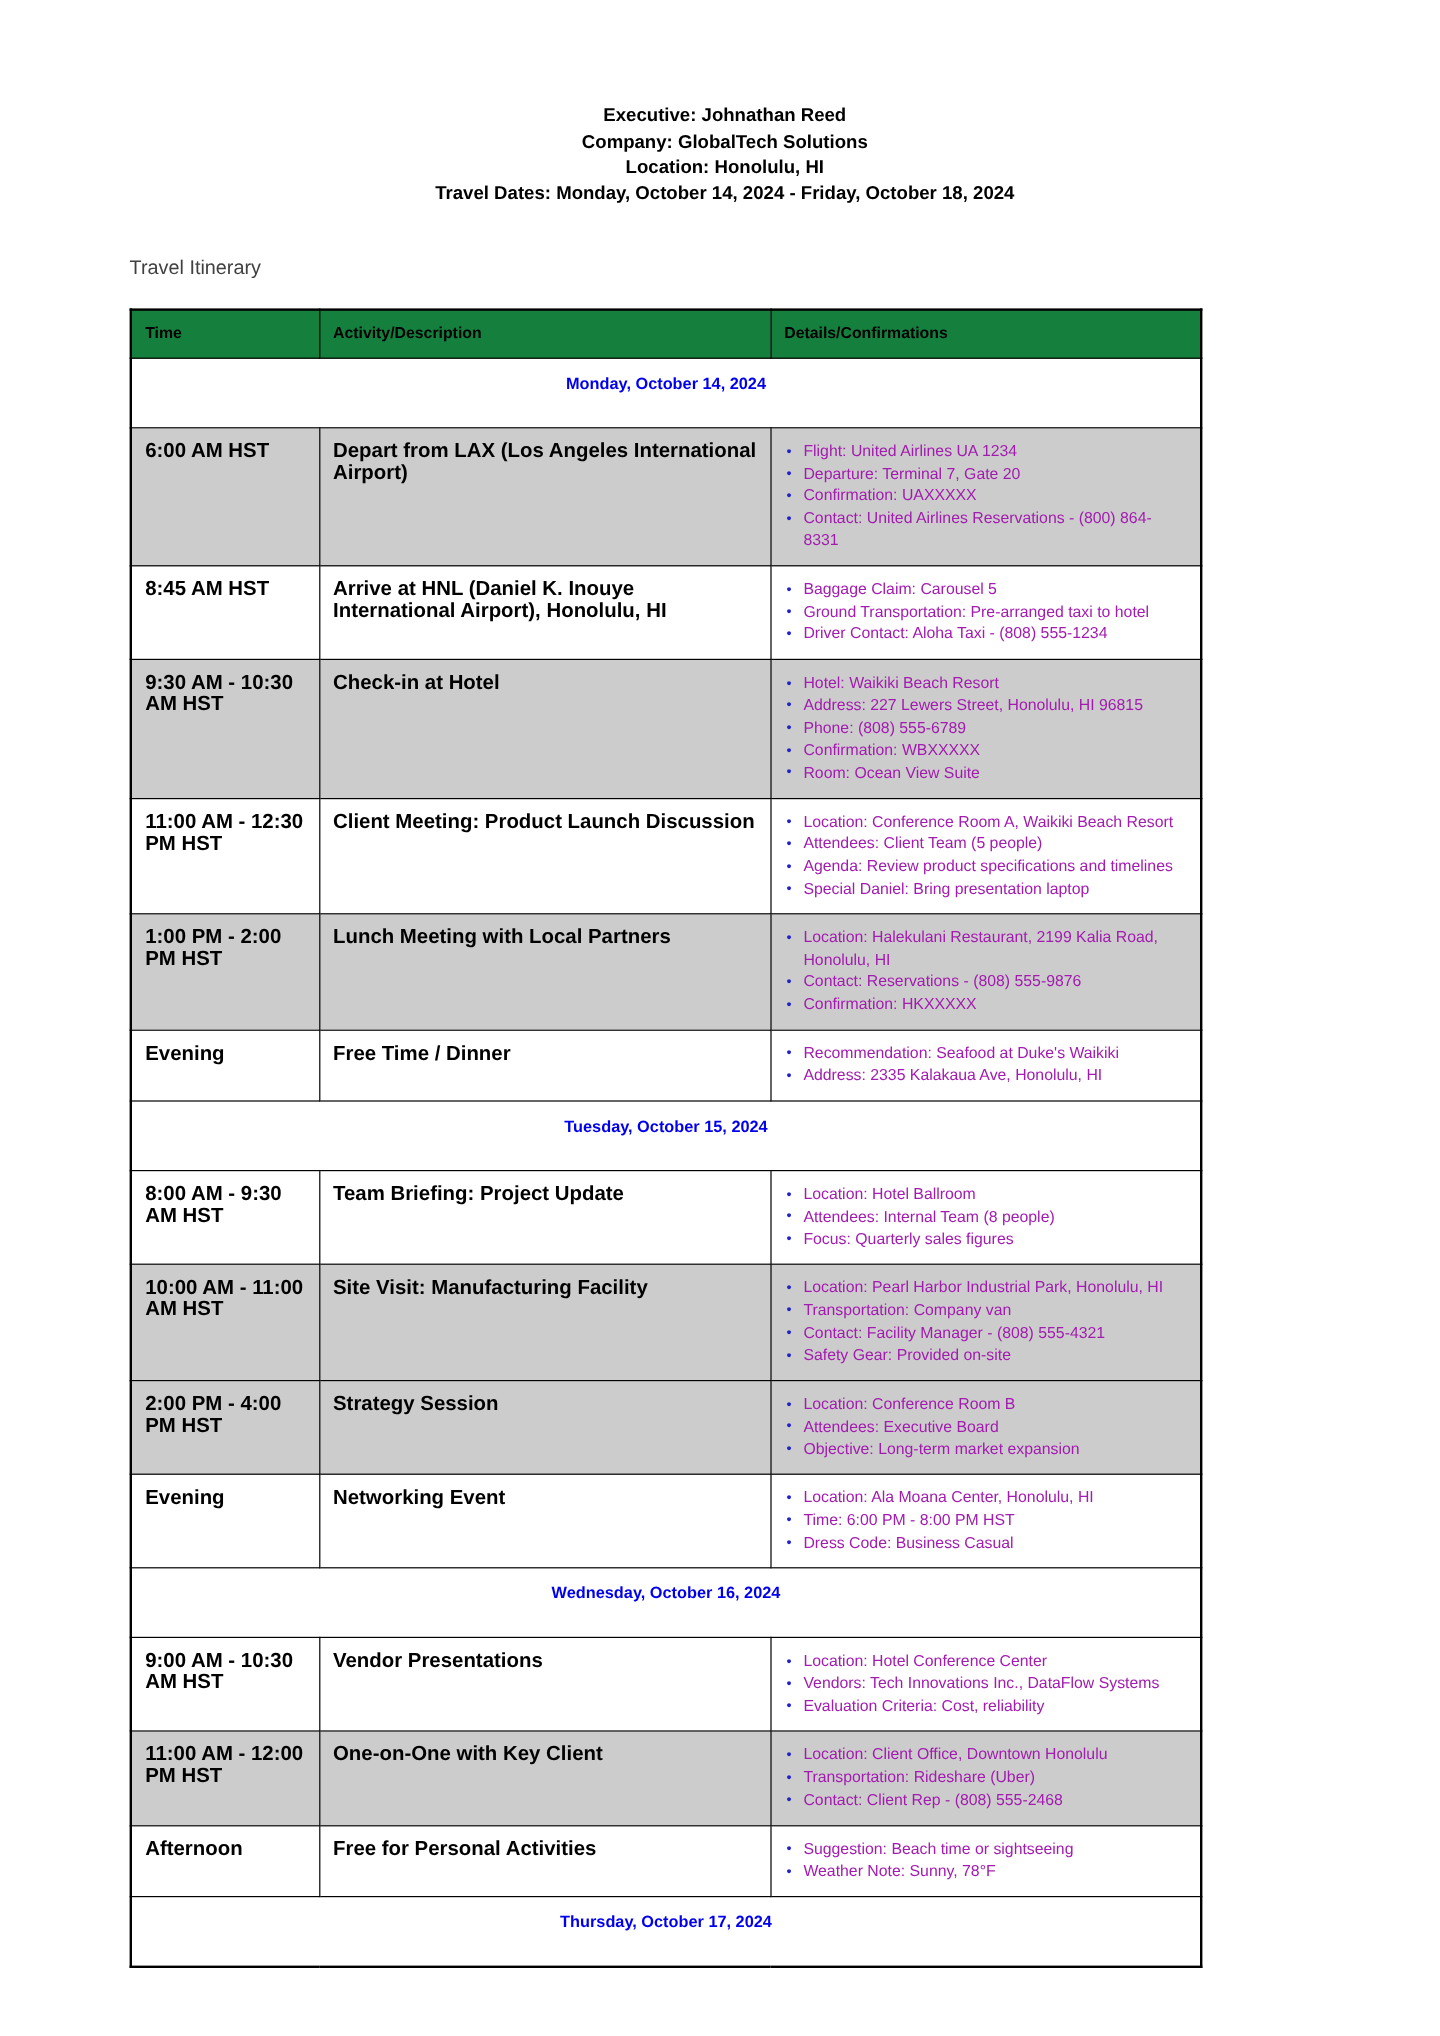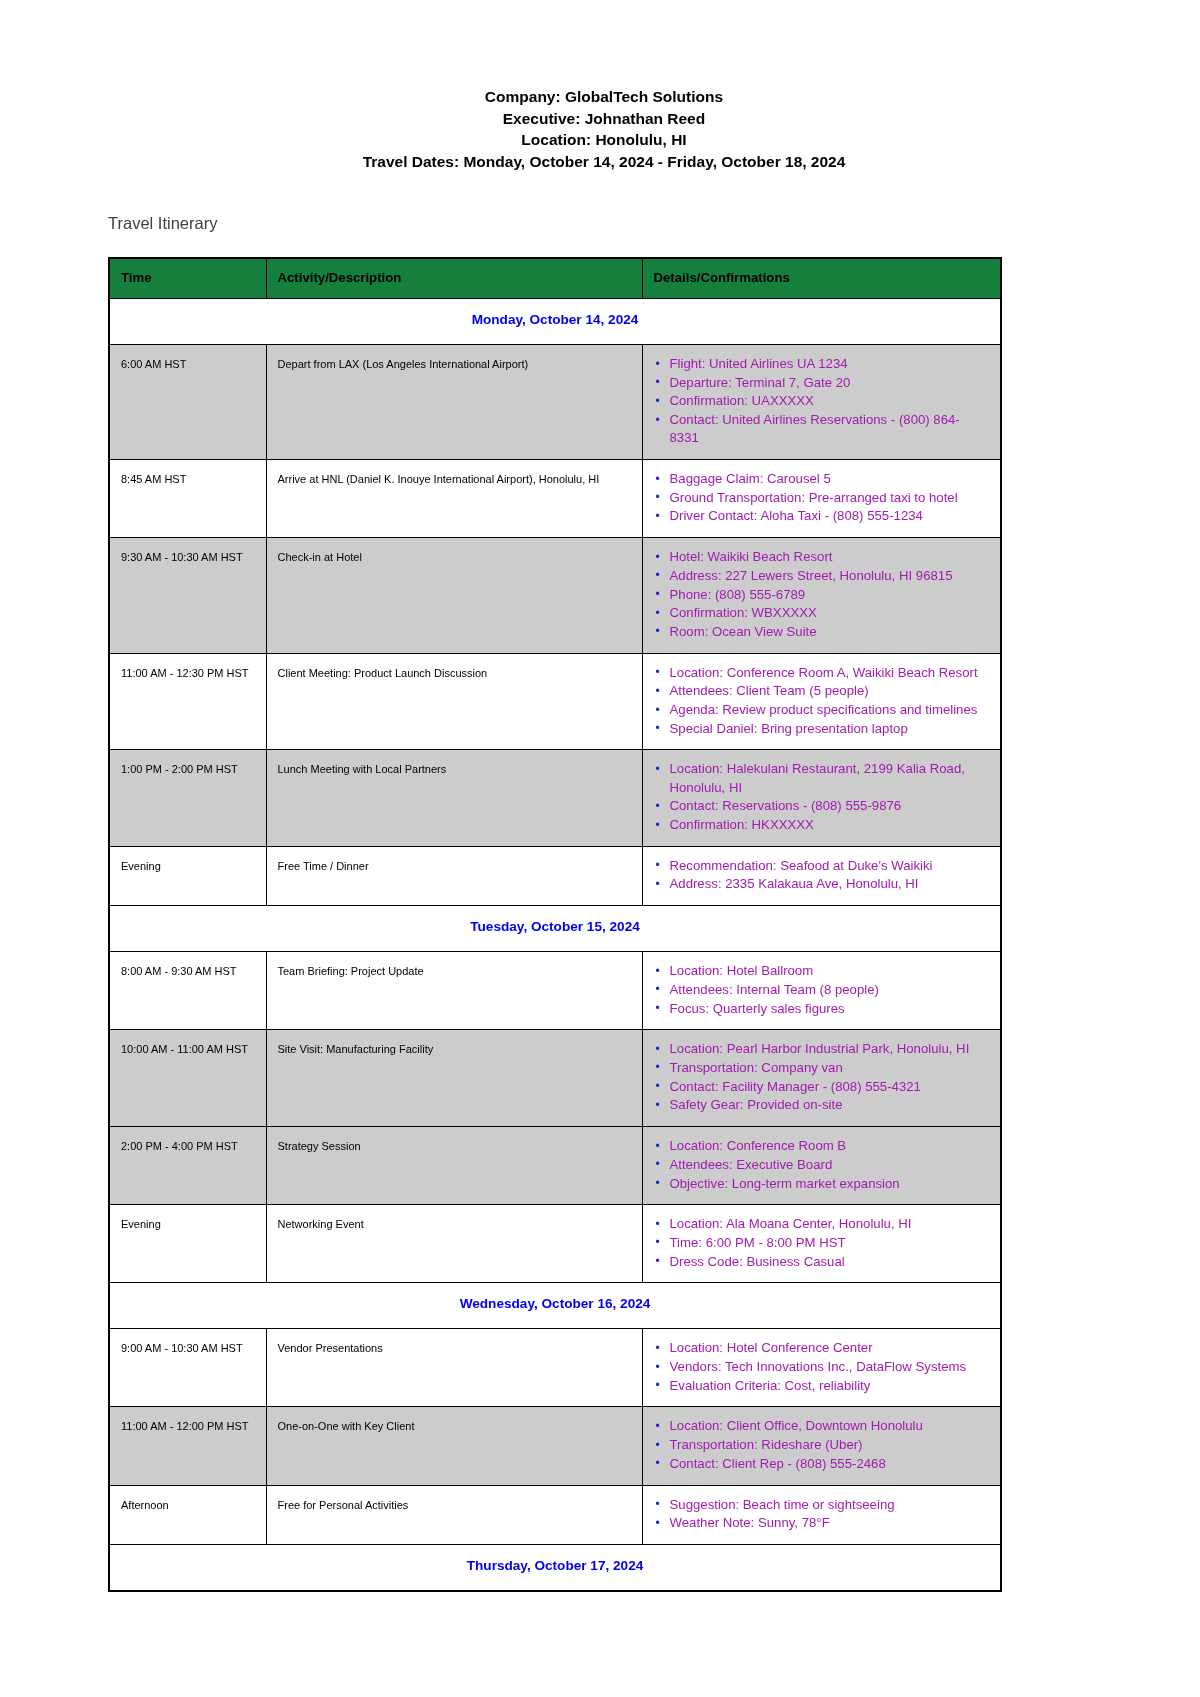--- a/index.html
+++ b/index.html
@@ -83,27 +83,27 @@
     padding-bottom: 13px;
   }
 
   tr.day-row td {
     background: #ffffff;
     text-align: center;
     color: #0000ee;
     font-weight: bold;
     font-size: 13.6px;
     padding-top: 12px;
-    padding-bottom: 15px;
+    padding-bottom: 27px;
   }
 
   tr.event-row td.time-cell,
   tr.event-row td.activity-cell {
-    font-weight: normal;
-    font-size: 11px;
+    font-weight: bold;
+    font-size: 17px;
   }
   tr.event-row.shaded td { background: #cccccc; }
   tr.event-row.plain  td { background: #ffffff; }
 
   td.details-cell { padding-left: 13px; }
 
   ul.details {
     margin: 0;
     padding: 0;
     list-style: none;
@@ -127,22 +127,22 @@
     line-height: 18.2px;
   }
 </style>
 </head>
 <body>
 
 <div class="page">
 
 
   <div class="meta-block">
+    <p class="meta-line">Executive: Johnathan Reed</p>
     <p class="meta-line">Company: GlobalTech Solutions</p>
-    <p class="meta-line">Executive: Johnathan Reed</p>
     <p class="meta-line">Location: Honolulu, HI</p>
     <p class="meta-line">Travel Dates: Monday, October 14, 2024 - Friday, October 18, 2024</p>
   </div>
 
   <h2 class="section-heading">Travel Itinerary</h2>
 
   <table class="itinerary">
     <colgroup>
       <col class="c-time">
       <col class="c-act">

